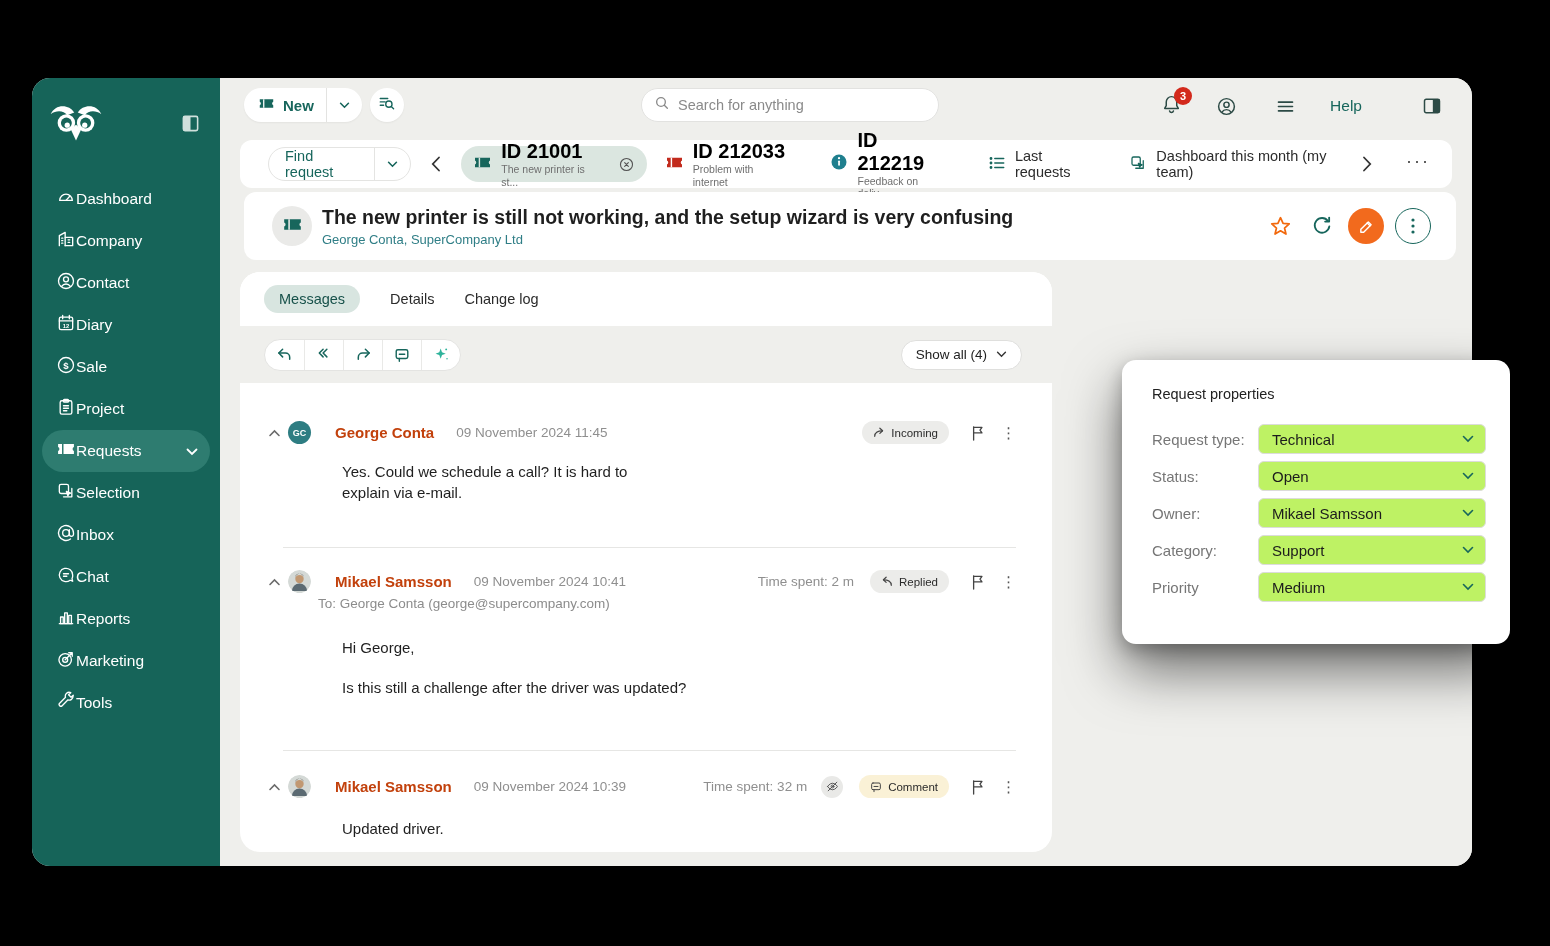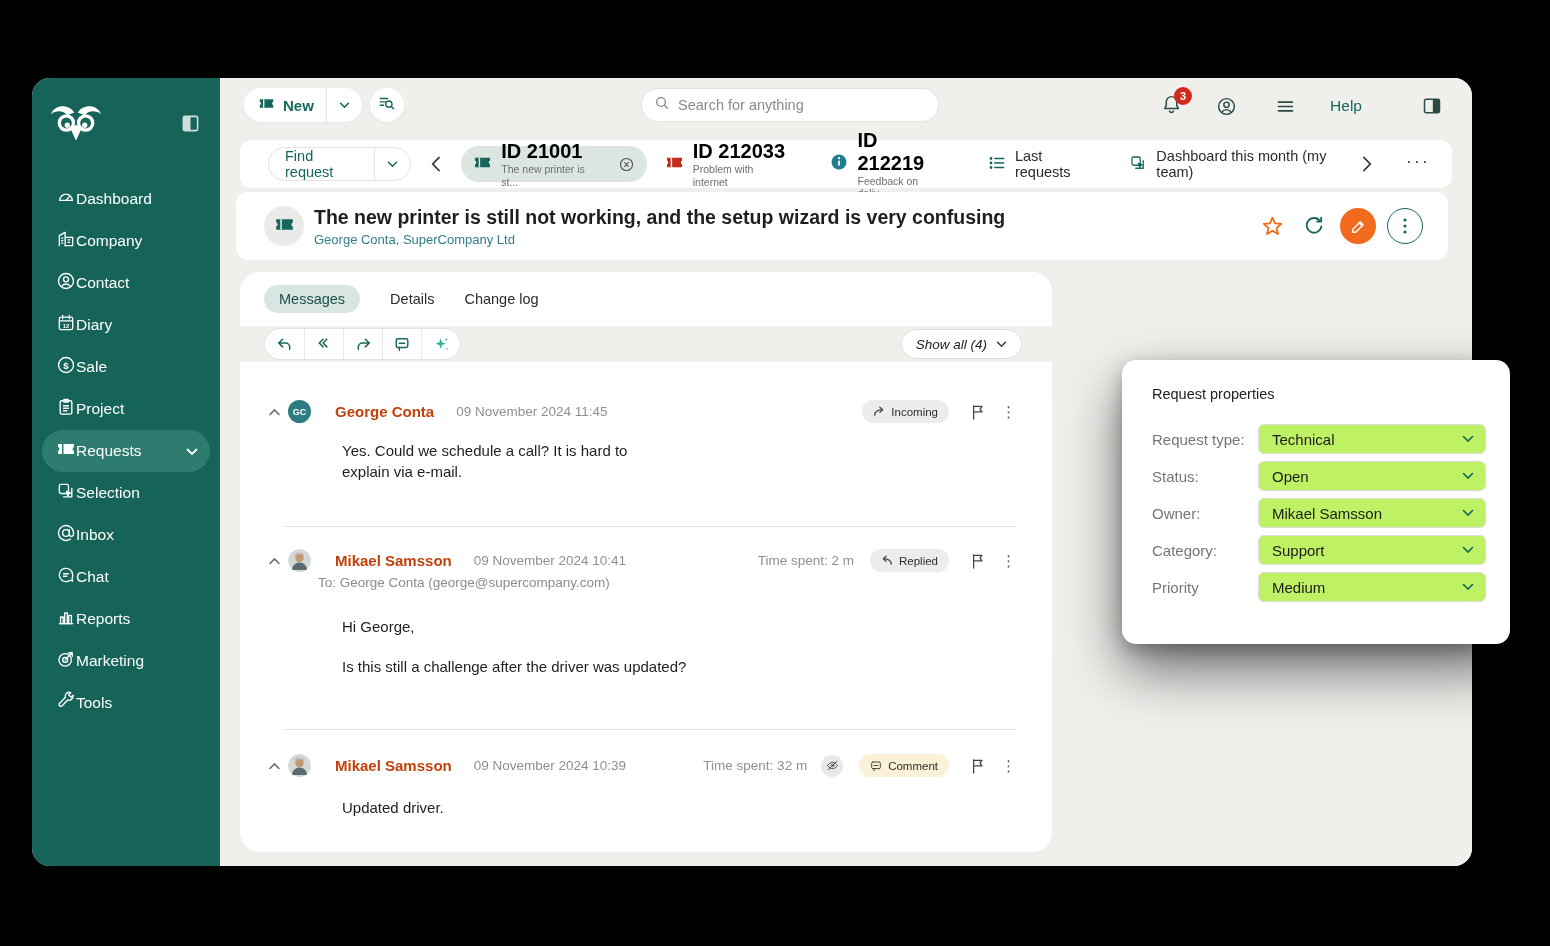--- a/index.html
+++ b/index.html
@@ -57,42 +57,42 @@
   .reqtab { display:flex; align-items:center; gap:9px; padding:0 10px; height:36px; cursor:pointer; }
   .reqtab.active { background:#dbe6e0; border-radius:18px; padding:0 12px; margin-right:8px; }
   .t2 { display:flex; flex-direction:column; line-height:1.15; }
   .t2 .id { font-size:20px; color:#000000; font-weight:bold; }
   .t2 .sub { font-size:10.5px; color:#6f6f6f; }
   .viewtab { display:flex; align-items:center; gap:9px; margin-left:30px; cursor:pointer;
     font-size:14.5px; color:#2b2b2b; }
   .more-dots { color:#444; font-size:18px; letter-spacing:2px; margin:0 4px 6px 14px; cursor:pointer; }
 
   
-  .titlecard { position:absolute; left:16px; top:114px; width:1212px; height:68px; background:#fff;
+  .titlecard { position:absolute; left:24px; top:114px; width:1212px; height:68px; background:#fff;
     border-radius:12px; display:flex; align-items:center; padding:0 25px 0 28px; }
   .title-ico { width:40px; height:40px; border-radius:50%; background:#eaeae8; display:flex;
     align-items:center; justify-content:center; flex-shrink:0; }
   .title-text { margin-left:10px; }
   .title-text .h { font-size:19.5px; font-weight:bold; color:#1f1f1f; }
   .title-text .s { font-size:13px; color:#2f7e86; margin-top:3px; cursor:pointer; }
   .title-actions { margin-left:auto; display:flex; align-items:center; gap:11px; }
   .act-circle { width:36px; height:36px; border-radius:50%; display:flex; align-items:center;
     justify-content:center; cursor:pointer; }
   .act-circle.orange { background:#f26a1d; }
   .act-circle.outline { border:1.5px solid #17665c; }
   .plain-act { cursor:pointer; display:flex; padding:4px; }
 
   
   .msgcard { position:absolute; left:20px; top:194px; width:812px; height:580px; background:#fff;
     border-radius:20px; overflow:hidden; display:flex; flex-direction:column; }
   .ctabs { height:54px; display:flex; align-items:center; padding-left:24px; gap:30px; background:#fff; }
   .ctab { font-size:14.5px; color:#2b2b2b; cursor:pointer; }
   .ctab.active { background:#d8e5e0; color:#17514a; border-radius:15px; height:28px;
     display:flex; align-items:center; padding:0 15px; }
-  .graybar { height:36px; background:#efefec; display:flex; align-items:center; padding:0 30px 0 24px;font-style:italic; }
+  .graybar { height:57px; background:#efefec; display:flex; align-items:center; padding:0 30px 0 24px; }
   .toolgroup { height:32px; background:#fff; border:1px solid #e4e4e2; border-radius:16px;
     display:flex; align-items:stretch; overflow:hidden; }
   .toolbtn { width:39px; display:flex; align-items:center; justify-content:center; cursor:pointer; }
   .toolbtn + .toolbtn { border-left:1px solid #e9e9e7; }
   .showall { margin-left:auto; height:30px; background:#fff; border:1px solid #dfdfdd; border-radius:15px;
     display:flex; align-items:center; gap:9px; padding:0 14px; font-size:13.5px; color:#222; cursor:pointer; }
   .msglist { flex:1; overflow:hidden; }
   .msg { padding:0 36px 0 28px; }
   .m-head { display:flex; align-items:center; }
   .m-chev { color:#6b6b6b; display:flex; cursor:pointer; }

